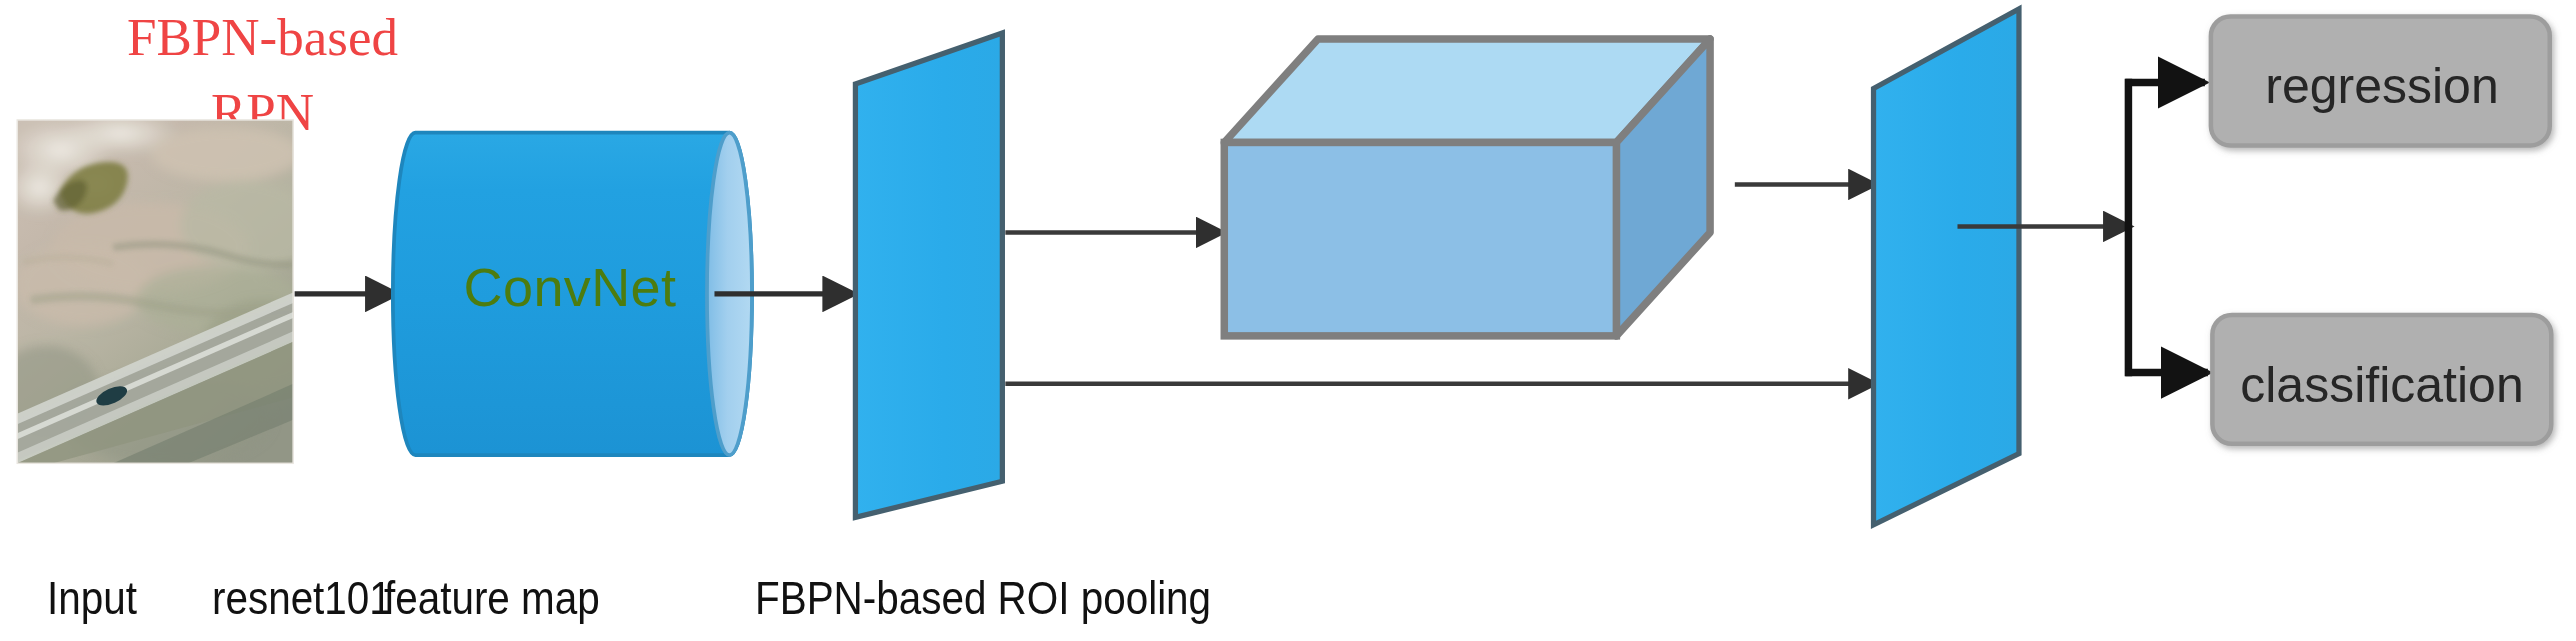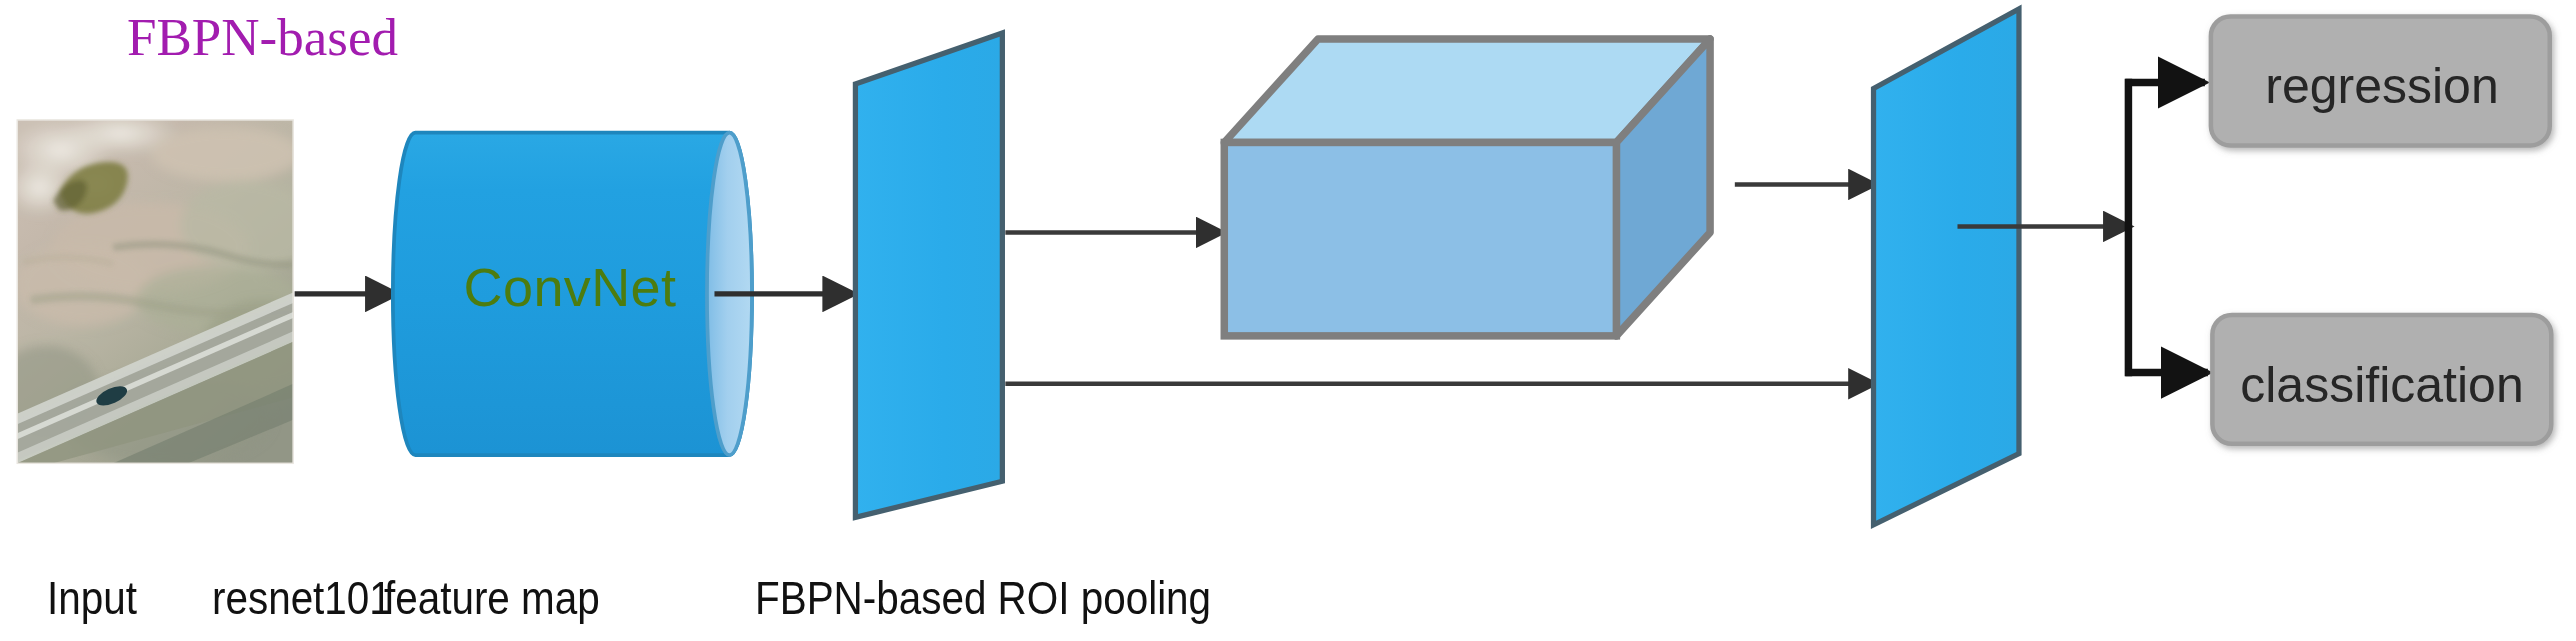--- a/index.html
+++ b/index.html
@@ -43,21 +43,21 @@
     font-size: 54px;
     color: #4d7c0f;
     letter-spacing: 0.4px;
   }
   .rpn-text {
     left: 1275px;
     top: 150px;
     width: 525px;
     font-family: "Liberation Serif", serif;
     font-size: 53px;
-    color: #a21caf;
+    color: #ef4444;
     line-height: 1.42;
     text-align: center;
   }
   .head-text {
     position: absolute;
     color: #262626;
     font-size: 50px;
     white-space: nowrap;
     text-align: center;
     font-family: "Liberation Sans", sans-serif;
@@ -236,20 +236,21 @@
     </g>
     <g>
       <rect x="2950" y="420" width="452" height="172" rx="26" ry="26" fill="#b0b0b0" stroke="#9d9d9d" stroke-width="6" filter="url(#boxShadow)"></rect>
     </g>
   </svg>
 
   <div class="node-label convnet-text">ConvNet</div>
 
   <div class="rpn-text">
     <div>FBPN-based</div>
+    <div>RPN</div>
   </div>
 
   <div class="head-text head-regression">regression</div>
 
   <div class="head-text head-classification">classification</div>
 
   <div class="caption cap-input">Input</div>
   <div class="caption cap-resnet">resnet101</div>
   <div class="caption cap-featuremap">feature map</div>
   <div class="caption cap-roipooling">FBPN-based ROI pooling</div>

